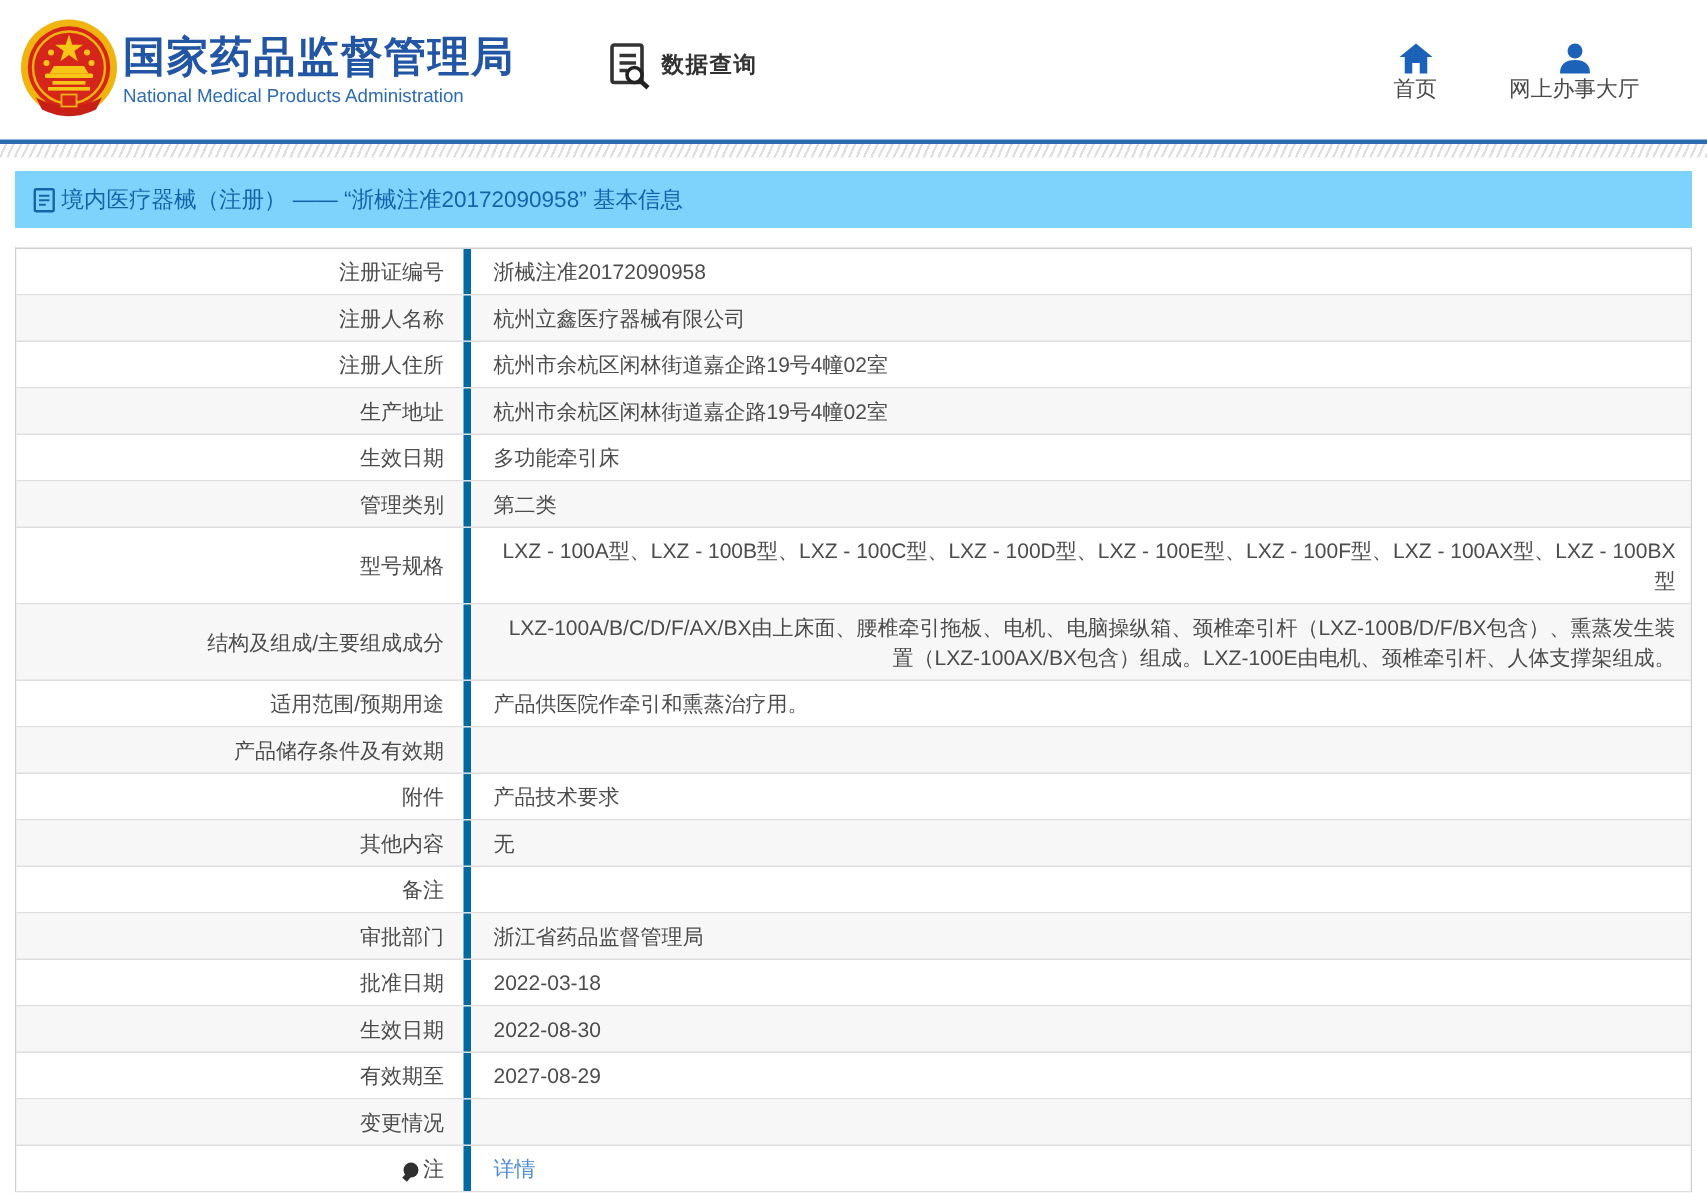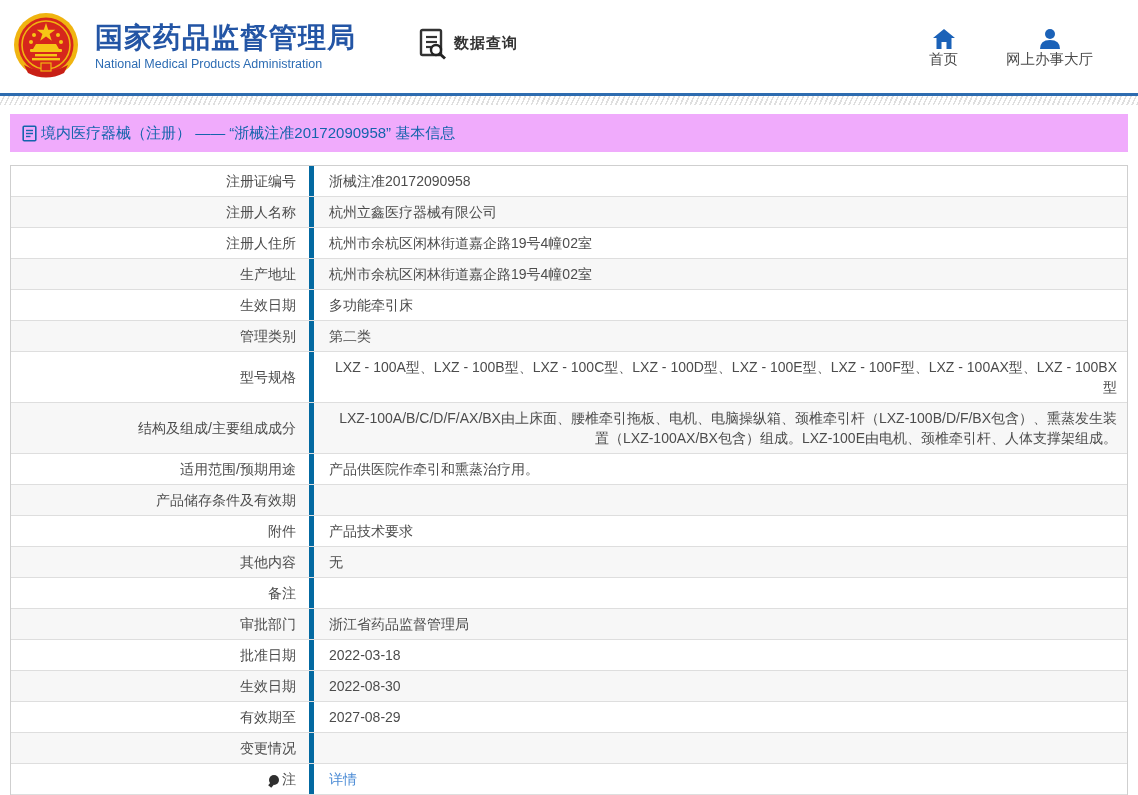--- a/index.html
+++ b/index.html
@@ -9,42 +9,42 @@
     font-family:"Liberation Sans","DejaVu Sans",sans-serif;
     color:#4c4c4c; overflow:hidden; position:relative;
   }
 
   
   .site-header{
     height:93px; display:flex; align-items:center; padding:0 45px 0 10px;
   }
   .logo-group{ display:flex; align-items:center; }
   .emblem{ width:72px; height:72px; flex:0 0 auto; }
-  .org-titles{ margin-left:13px; }
+  .org-titles{ }
   .org-cn{ font-size:28px; font-weight:bold; color:#2355a5; letter-spacing:1px; line-height:1.15;}
   .org-en{ font-size:12.5px; color:#2d6cb3; margin-top:2px; }
   .section-block{ display:flex; align-items:center; margin-left:62px; margin-top:-6px;}
   .section-block .dq-icon{ margin-right:6px; display:inline-flex; }
   .section-label{ font-size:15px; color:#333; font-weight:600; letter-spacing:1px;}
   .header-nav{ margin-left:auto; display:flex; gap:48px; margin-top:4px;}
   .nav-item{ display:flex; flex-direction:column; align-items:center; gap:0; cursor:pointer; }
   .nav-item .nv-icon{ height:22px; display:flex; align-items:flex-end; }
   .nav-item .nv-label{ font-size:14.5px; color:#4a4a4a; }
 
   
   .blue-line{ height:3px; background:#2e6cb0; }
   .hatch-band{
     height:9px;
     background:repeating-linear-gradient(115deg,#ffffff 0 3px,#d9d9d9 3px 4.5px);
     opacity:.85;
   }
 
   
   .breadcrumb-bar{
-    margin:9px 10px 0 10px; height:38px; background:#f0abfc;
+    margin:9px 10px 0 10px; height:38px; background:#7dd3fc;
     display:flex; align-items:center; padding-left:12px;
     font-size:15px; color:#1464ac; font-weight:500;
   }
   .breadcrumb-bar .doc-icon{ margin-right:4px; display:inline-flex; }
 
   
   .info-table{
     margin:13px 10px 0 10px;
     border:1px solid #cfcfcf; border-bottom:none;
     font-size:14px;

